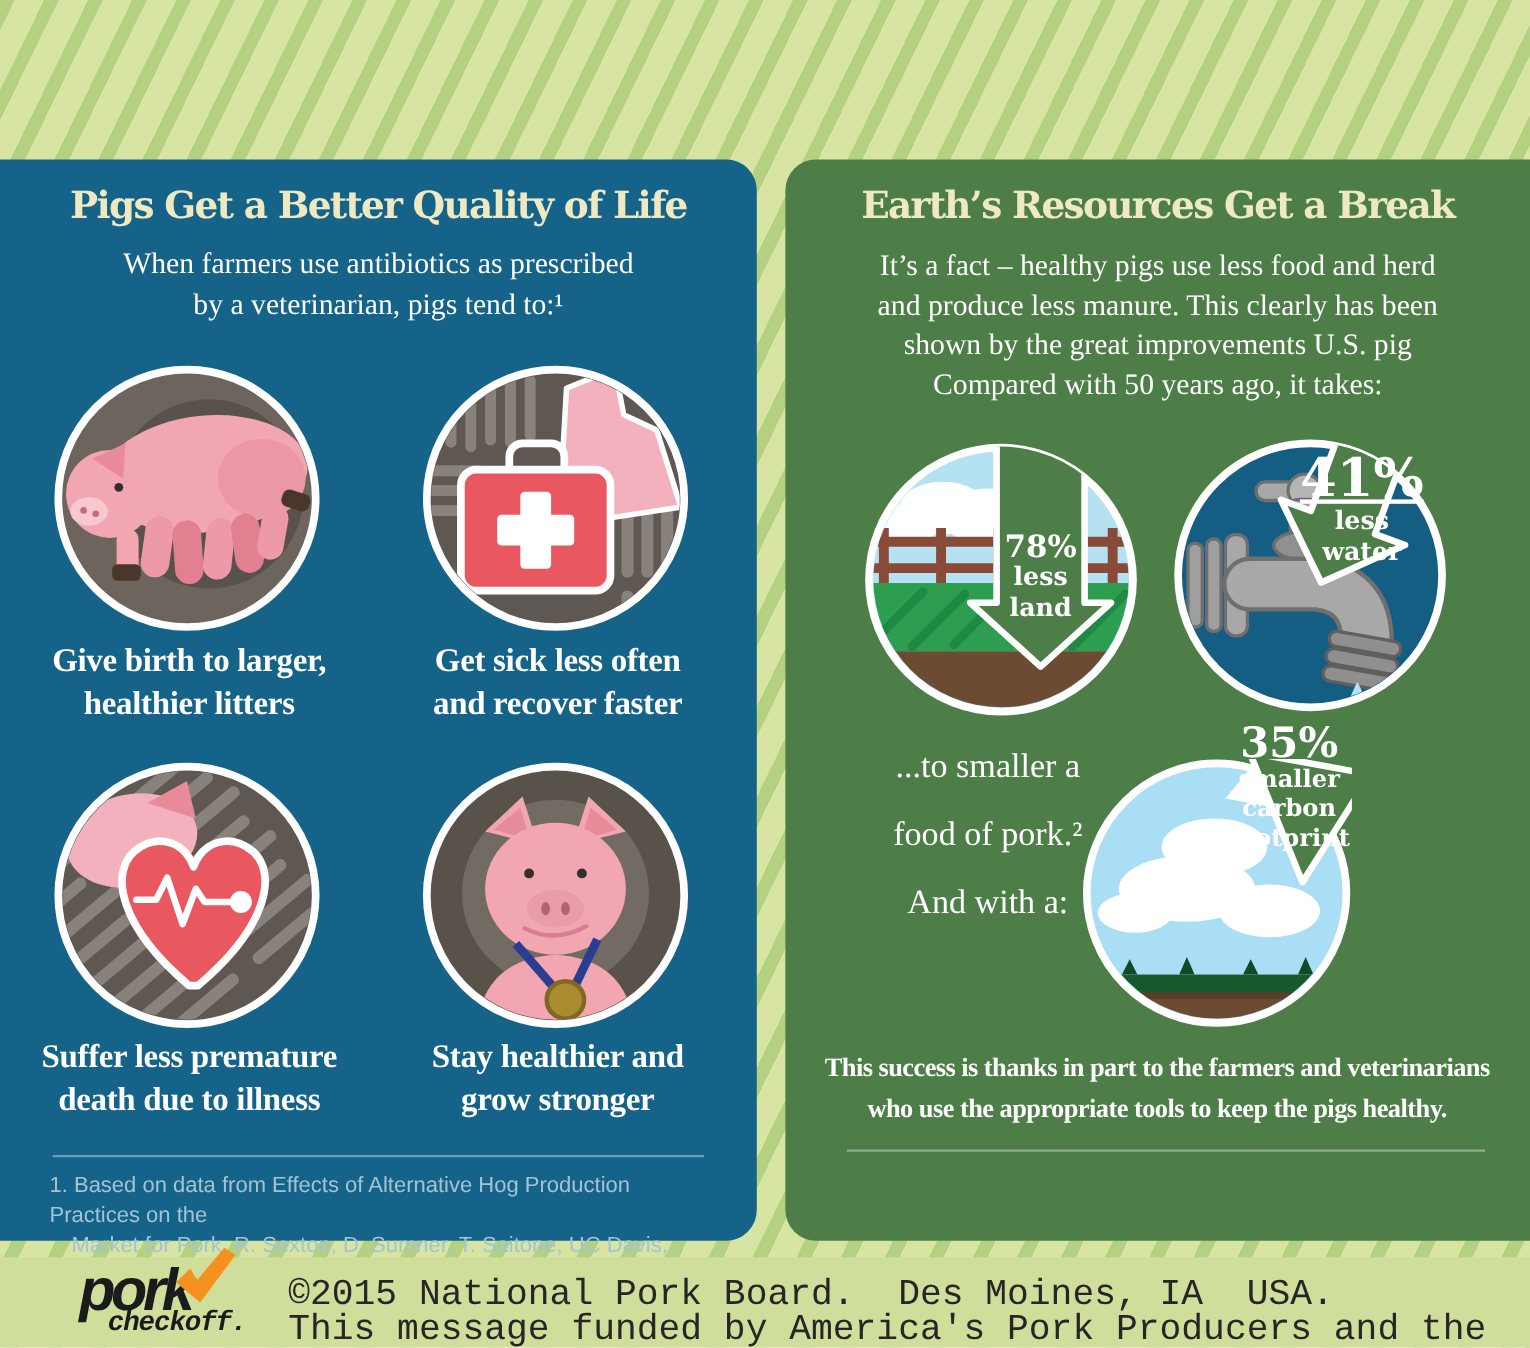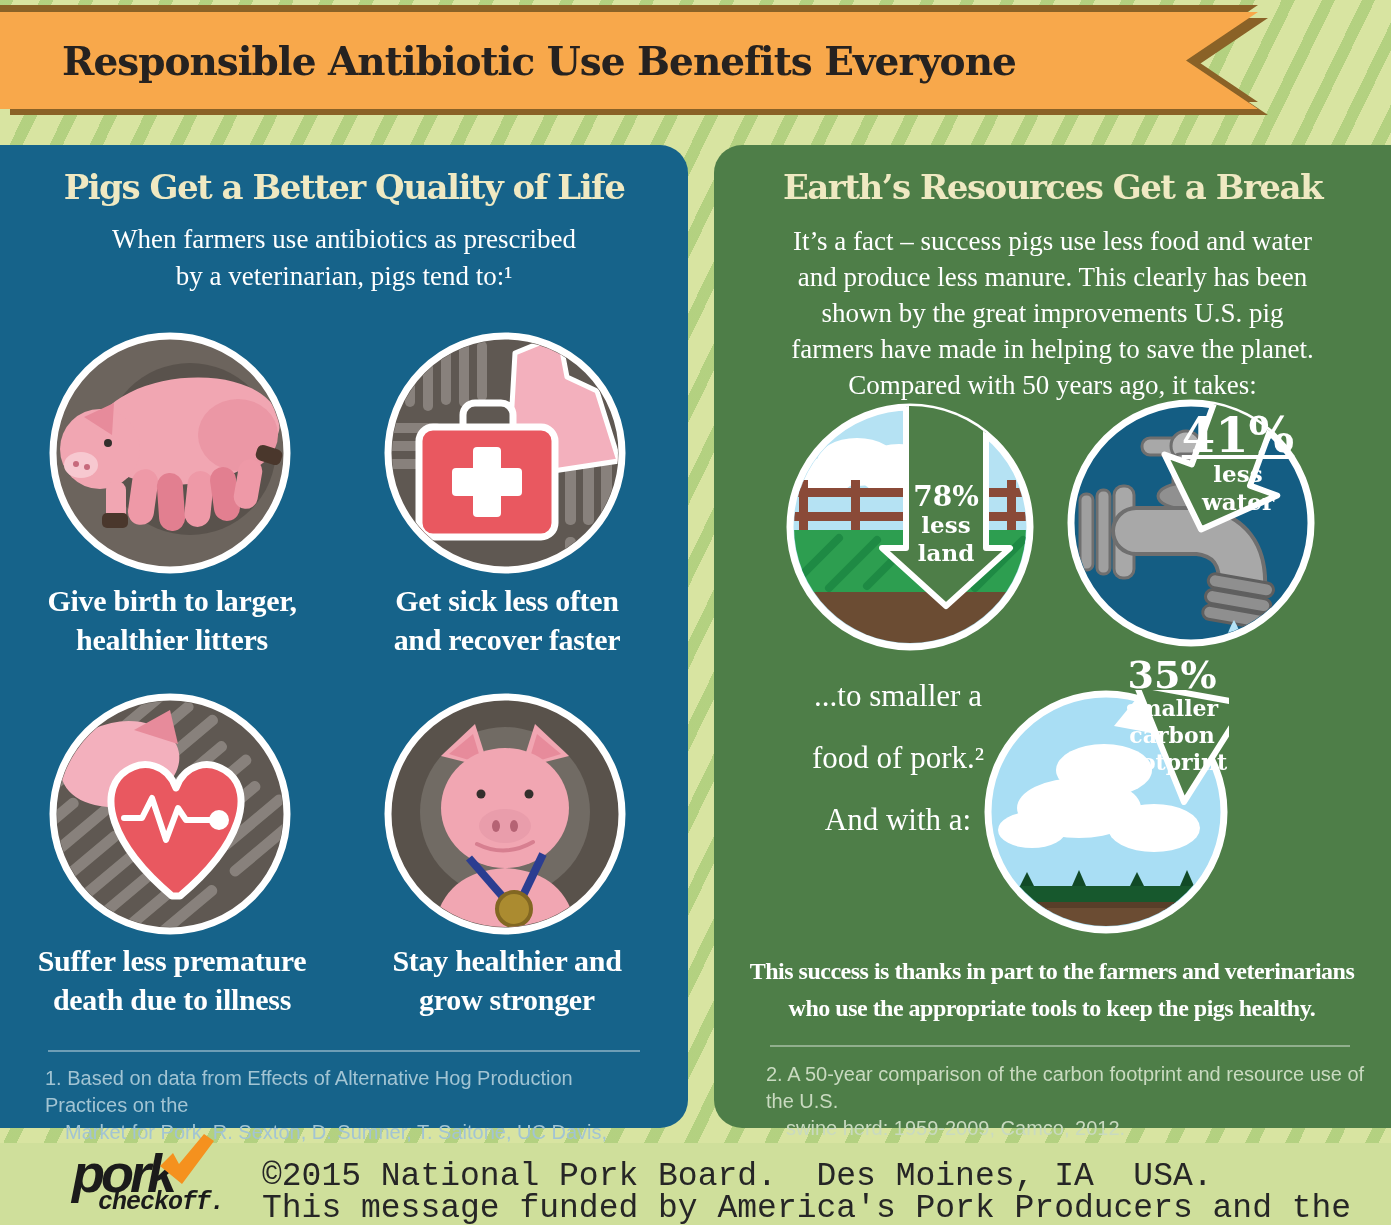--- a/index.html
+++ b/index.html
@@ -56,26 +56,20 @@
   .logo-check{position:absolute;left:86px;top:-12px;}
   .logo-checkoff{margin-top:-12px;margin-left:26px;font-size:25px;letter-spacing:-1px;font-family:Liberation Mono, monospace;}
   .footer-text{left:262px;font-family:Liberation Mono, monospace;
     font-size:33px;color:#262626;white-space:pre-wrap;}
 </style>
 </head>
 <body>
 
 <div id="page">
 
-  <div class="abs ribbon-wrap">
-    <div class="ribbon-layer ribbon-shadow-a"></div>
-    <div class="ribbon-layer ribbon-shadow-b"></div>
-    <div class="ribbon-layer ribbon-main"></div>
-    <div class="ribbon-title">Responsible Antibiotic Use Benefits Everyone</div>
-  </div>
 
   <div class="panel panel-left">
     <div class="abs panel-title">Pigs Get a Better Quality of Life</div>
     <div class="abs subtitle">
       <div>When farmers use antibiotics as prescribed</div>
       <div>by a veterinarian, pigs tend to:¹</div>
     </div>
 
     <div class="abs circle-item" style="left:48px;top:186px;">
       <svg width="244" height="244" viewBox="0 0 244 244">
@@ -232,24 +226,23 @@
     <div class="abs divider" style="left:48px;top:905px;width:592px;"></div>
     <div class="abs footnote fn-blue" style="left:45px;top:920px;width:610px;">
       <div>1. Based on data from Effects of Alternative Hog Production Practices on the</div>
       <div class="fn-indent">Market for Pork, R. Sexton, D. Sumner, T. Saitone, UC Davis, 2013.</div>
     </div>
   </div>
 
   <div class="panel panel-right">
     <div class="abs panel-title">Earth’s Resources Get a Break</div>
     <div class="abs para">
-      <div>It’s a fact – success pigs use less food and water</div>
+      <div>It’s a fact – healthy pigs use less food and herd</div>
       <div>and produce less manure. This clearly has been</div>
       <div>shown by the great improvements U.S. pig</div>
-      <div>farmers have made in helping to save the planet.</div>
       <div>Compared with 50 years ago, it takes:</div>
     </div>
 
     <div class="abs circle-item-lg" style="left:71px;top:257px;">
       <svg width="250" height="250" viewBox="0 0 250 250">
         <defs>
           <clipPath id="c5">
               <circle cx="125" cy="125" r="116"></circle>
             </clipPath>
           <clipPath id="c5a">
@@ -366,24 +359,20 @@
       <div>food of pork.²</div>
       <div>And with a:</div>
     </div>
 
     <div class="abs statement">
       <div>This success is thanks in part to the farmers and veterinarians</div>
       <div>who use the appropriate tools to keep the pigs healthy.</div>
     </div>
 
     <div class="abs divider" style="left:56px;top:900px;width:580px;"></div>
-    <div class="abs footnote fn-green" style="left:52px;top:916px;width:600px;">
-      <div>2. A 50-year comparison of the carbon footprint and resource use of the U.S.</div>
-      <div class="fn-indent">swine herd: 1959-2009, Camco, 2012.</div>
-    </div>
   </div>
 
   <div class="abs footer-strip"></div>
   <div class="abs logo">
     <div class="logo-pork">pork</div>
     <svg class="logo-check" width="56" height="50" viewBox="0 0 56 50">
       <polygon points="2,32 15,19 21,30 46,0 56,7 24,50" fill="#f5911e"></polygon>
     </svg>
     <div class="logo-checkoff">checkoff.</div>
   </div>

